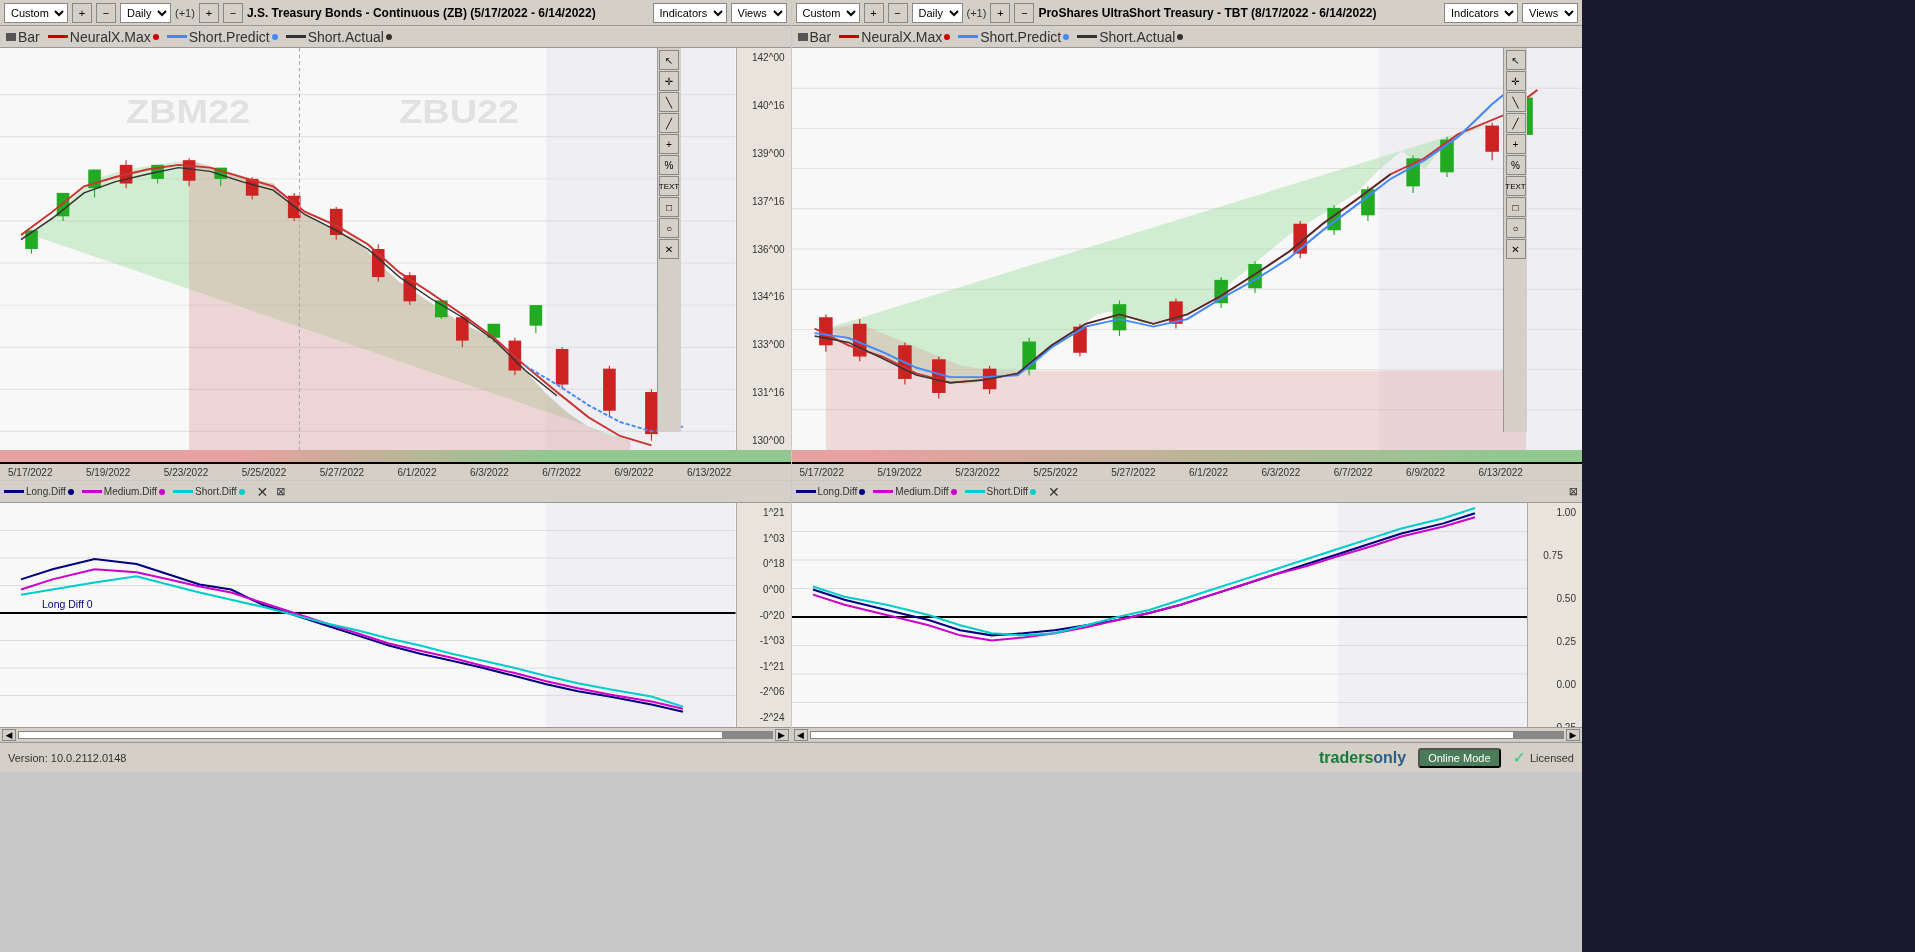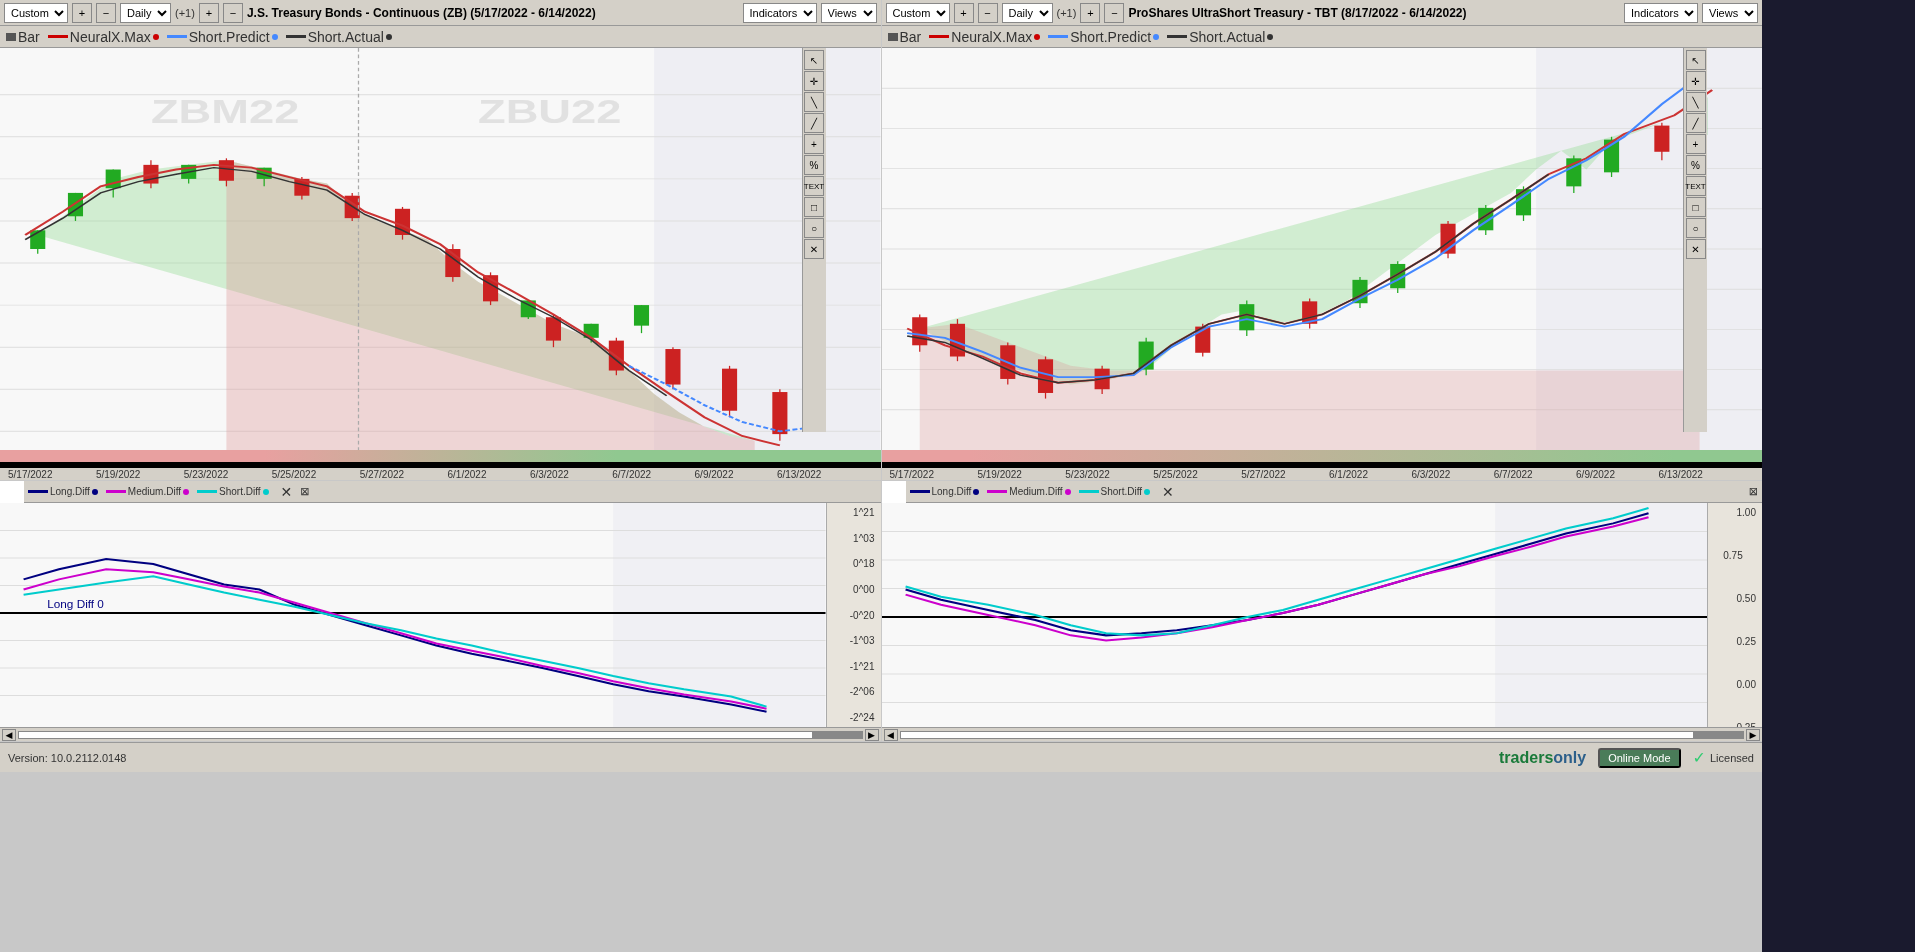--- a/index.html
+++ b/index.html
@@ -10,21 +10,21 @@
       font-family: Arial, sans-serif;
       font-size: 11px;
       color: #333;
       overflow: hidden;
     }
 
     .main-container {
       display: grid;
       grid-template-columns: 1fr 1fr;
       grid-template-rows: 480px 260px 30px;
-      width: 1762px;
+      width: 1582px;
       height: 952px;
       background: #c8c8c8;
       gap: 1px;
     }
 
     
     .toolbar {
       display: flex;
       align-items: center;
       background: #d4d0c8;
@@ -98,21 +98,21 @@
       width: 6px;
       height: 6px;
       border-radius: 50%;
       display: inline-block;
     }
 
     
     .date-axis {
       height: 18px;
       background: #d4d0c8;
-      border-top: 6px solid #000000;
+      border-top: 2px solid #000000;
       display: flex;
       align-items: center;
       font-size: 10px;
       padding-left: 4px;
       flex-shrink: 0;
     }
 
     .date-labels {
       display: flex;
       justify-content: space-between;
@@ -129,21 +129,20 @@
 
     .sub-chart-toolbar {
       display: flex;
       align-items: center;
       background: #d4d0c8;
       border-bottom: 1px solid #999;
       padding: 2px 4px;
       gap: 8px;
       height: 22px;
       flex-shrink: 0;
-      margin-left: 24px;
     }
 
     .sub-legend-item {
       display: flex;
       align-items: center;
       gap: 2px;
       font-size: 10px;
     }
 
     .close-btn {
@@ -409,20 +408,31 @@
           <button class="draw-tool-btn">╱</button>
           <button class="draw-tool-btn">+</button>
           <button class="draw-tool-btn">%</button>
           <button class="draw-tool-btn" style="font-size:8px;">TEXT</button>
           <button class="draw-tool-btn">□</button>
           <button class="draw-tool-btn">○</button>
           <button class="draw-tool-btn">✕</button>
         </div>
       </div>
 
+      <div class="right-axis">
+        <div class="axis-label">142^00</div>
+        <div class="axis-label">140^16</div>
+        <div class="axis-label">139^00</div>
+        <div class="axis-label">137^16</div>
+        <div class="axis-label">136^00</div>
+        <div class="axis-label">134^16</div>
+        <div class="axis-label">133^00</div>
+        <div class="axis-label">131^16</div>
+        <div class="axis-label">130^00</div>
+      </div>
     </div>
 
     <div class="color-bar"></div>
 
     <div class="date-axis">
       <div class="date-labels">
         <span>5/17/2022</span>
         <span>5/19/2022</span>
         <span>5/23/2022</span>
         <span>5/25/2022</span>

